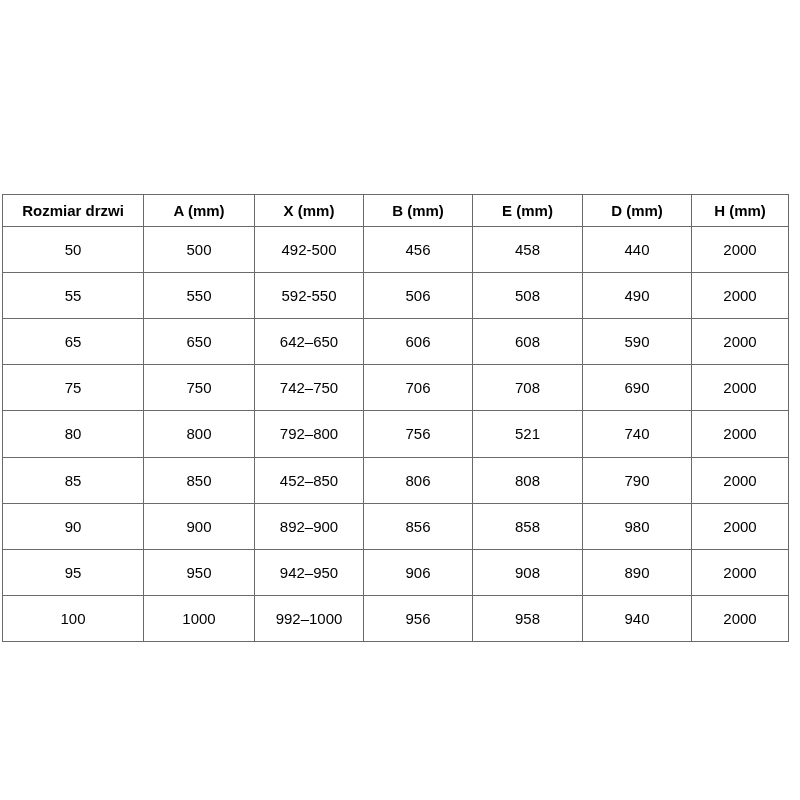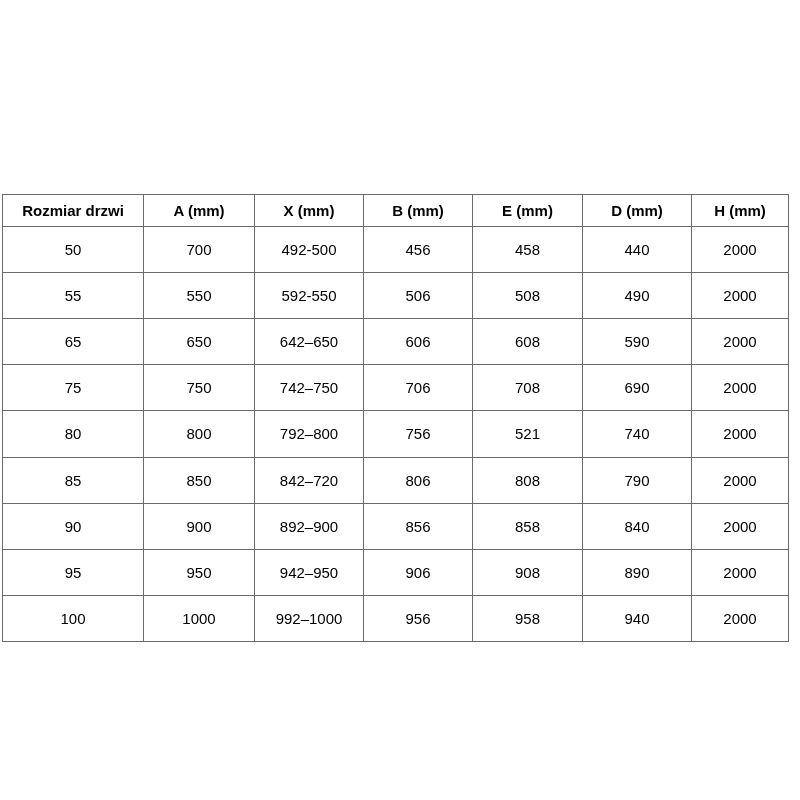--- a/index.html
+++ b/index.html
@@ -67,21 +67,21 @@
         <th>X (mm)</th>
         <th>B (mm)</th>
         <th>E (mm)</th>
         <th>D (mm)</th>
         <th>H (mm)</th>
       </tr>
     </thead>
     <tbody id="table-body">
         <tr>
           <td>50</td>
-          <td>700</td>
+          <td>500</td>
           <td>492-500</td>
           <td>456</td>
           <td>458</td>
           <td>440</td>
           <td>2000</td>
         </tr>
         <tr>
           <td>55</td>
           <td>550</td>
           <td>592-550</td>
@@ -113,33 +113,33 @@
           <td>800</td>
           <td>792–800</td>
           <td>756</td>
           <td>521</td>
           <td>740</td>
           <td>2000</td>
         </tr>
         <tr>
           <td>85</td>
           <td>850</td>
-          <td>842–720</td>
+          <td>452–850</td>
           <td>806</td>
           <td>808</td>
           <td>790</td>
           <td>2000</td>
         </tr>
         <tr>
           <td>90</td>
           <td>900</td>
           <td>892–900</td>
           <td>856</td>
           <td>858</td>
-          <td>840</td>
+          <td>980</td>
           <td>2000</td>
         </tr>
         <tr>
           <td>95</td>
           <td>950</td>
           <td>942–950</td>
           <td>906</td>
           <td>908</td>
           <td>890</td>
           <td>2000</td>

